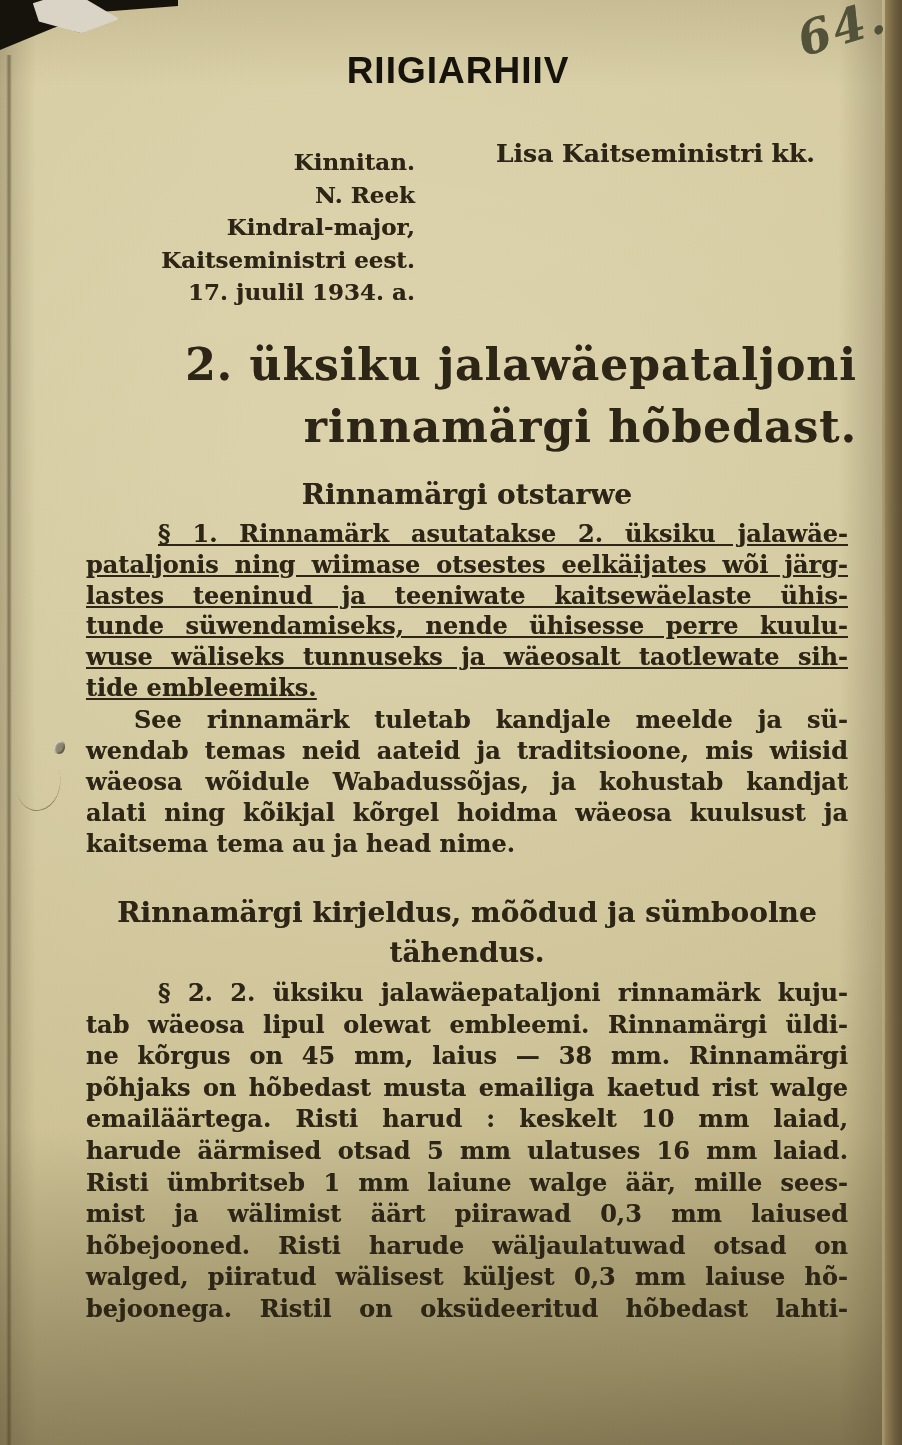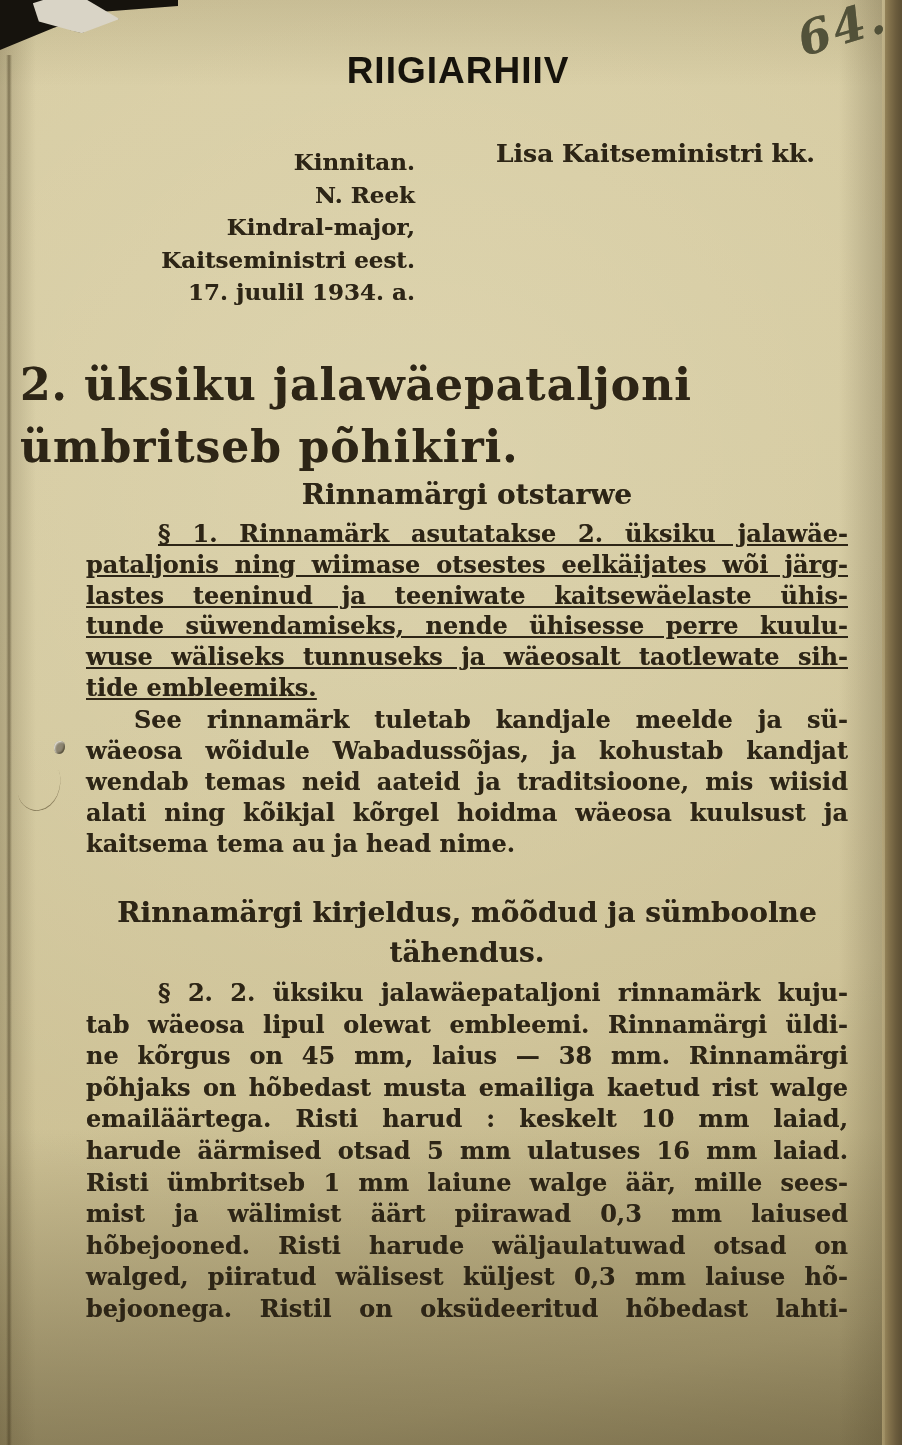--- a/index.html
+++ b/index.html
@@ -60,21 +60,21 @@
   }
   
   .stamp{
     position:absolute;top:50px;left:0;right:30px;z-index:1;
     text-align:center;font-family:"Liberation Sans",sans-serif;
     font-size:37px;font-weight:bold;letter-spacing:1px;color:#16130c;margin-left:44px;
   }
   .blk{position:absolute;z-index:1;}
   .approval{top:146px;left:105px;width:310px;text-align:right;font-size:23px;line-height:32.5px;font-weight:bold;}
   .reference{top:136px;left:488px;width:335px;text-align:center;font-size:25px;line-height:35px;font-weight:bold;}
-  .doc-title{top:334px;left:20px;right:45px;text-align:left;font-size:44px;line-height:62px;font-weight:bold;letter-spacing:1px;margin-top:20px;}
+  .doc-title{top:334px;left:20px;right:45px;text-align:right;font-size:44px;line-height:62px;font-weight:bold;letter-spacing:1px;}
   .h-sec{position:absolute;left:86px;width:762px;text-align:center;font-size:28px;font-weight:bold;z-index:1;}
   .h1{top:478px;}
   .h2{top:893px;line-height:40px;}
   .para{position:absolute;left:86px;width:762px;font-size:24px;font-weight:bold;z-index:1;}
   .p1{top:519px;line-height:30.8px;text-decoration:underline;}
   .p2{top:704px;line-height:31px;}
   .p3{top:977px;line-height:31.6px;}
   .line{text-align:justify;text-align-last:justify;}
   .line.last{text-align-last:left;}
   .ind-lg{padding-left:72px;}
@@ -105,38 +105,38 @@
     <div>Kaitseministri eest.</div>
     <div>17. juulil 1934. a.</div>
   </div>
 
   <div class="blk reference">
     <div>Lisa Kaitseministri kk.</div>
   </div>
 
   <div class="blk doc-title">
     <div>2. üksiku jalawäepataljoni</div>
-    <div>ümbritseb põhikiri.</div>
+    <div>rinnamärgi hõbedast.</div>
   </div>
 
   <div class="h-sec h1">Rinnamärgi otstarwe</div>
 
   <div class="para p1">
     <div class="line ind-lg">§ 1.  Rinnamärk asutatakse 2. üksiku jalawäe-</div>
     <div class="line">pataljonis ning wiimase otsestes eelkäijates wõi järg-</div>
     <div class="line">lastes teeninud ja teeniwate kaitsewäelaste ühis-</div>
     <div class="line">tunde süwendamiseks, nende ühisesse perre kuulu-</div>
     <div class="line">wuse wäliseks tunnuseks ja wäeosalt taotlewate sih-</div>
     <div class="line last">tide embleemiks.</div>
   </div>
 
   <div class="para p2">
     <div class="line ind-sm">See rinnamärk tuletab kandjale meelde ja sü-</div>
+    <div class="line">wendab temas neid aateid ja traditsioone, mis wiisid</div>
     <div class="line">wäeosa wõidule Wabadussõjas, ja kohustab kandjat</div>
-    <div class="line">wendab temas neid aateid ja traditsioone, mis wiisid</div>
     <div class="line">alati ning kõikjal kõrgel hoidma wäeosa kuulsust ja</div>
     <div class="line last">kaitsema tema au ja head nime.</div>
   </div>
 
   <div class="h-sec h2">
     <div>Rinnamärgi kirjeldus, mõõdud ja sümboolne</div>
     <div>tähendus.</div>
   </div>
 
   <div class="para p3">

